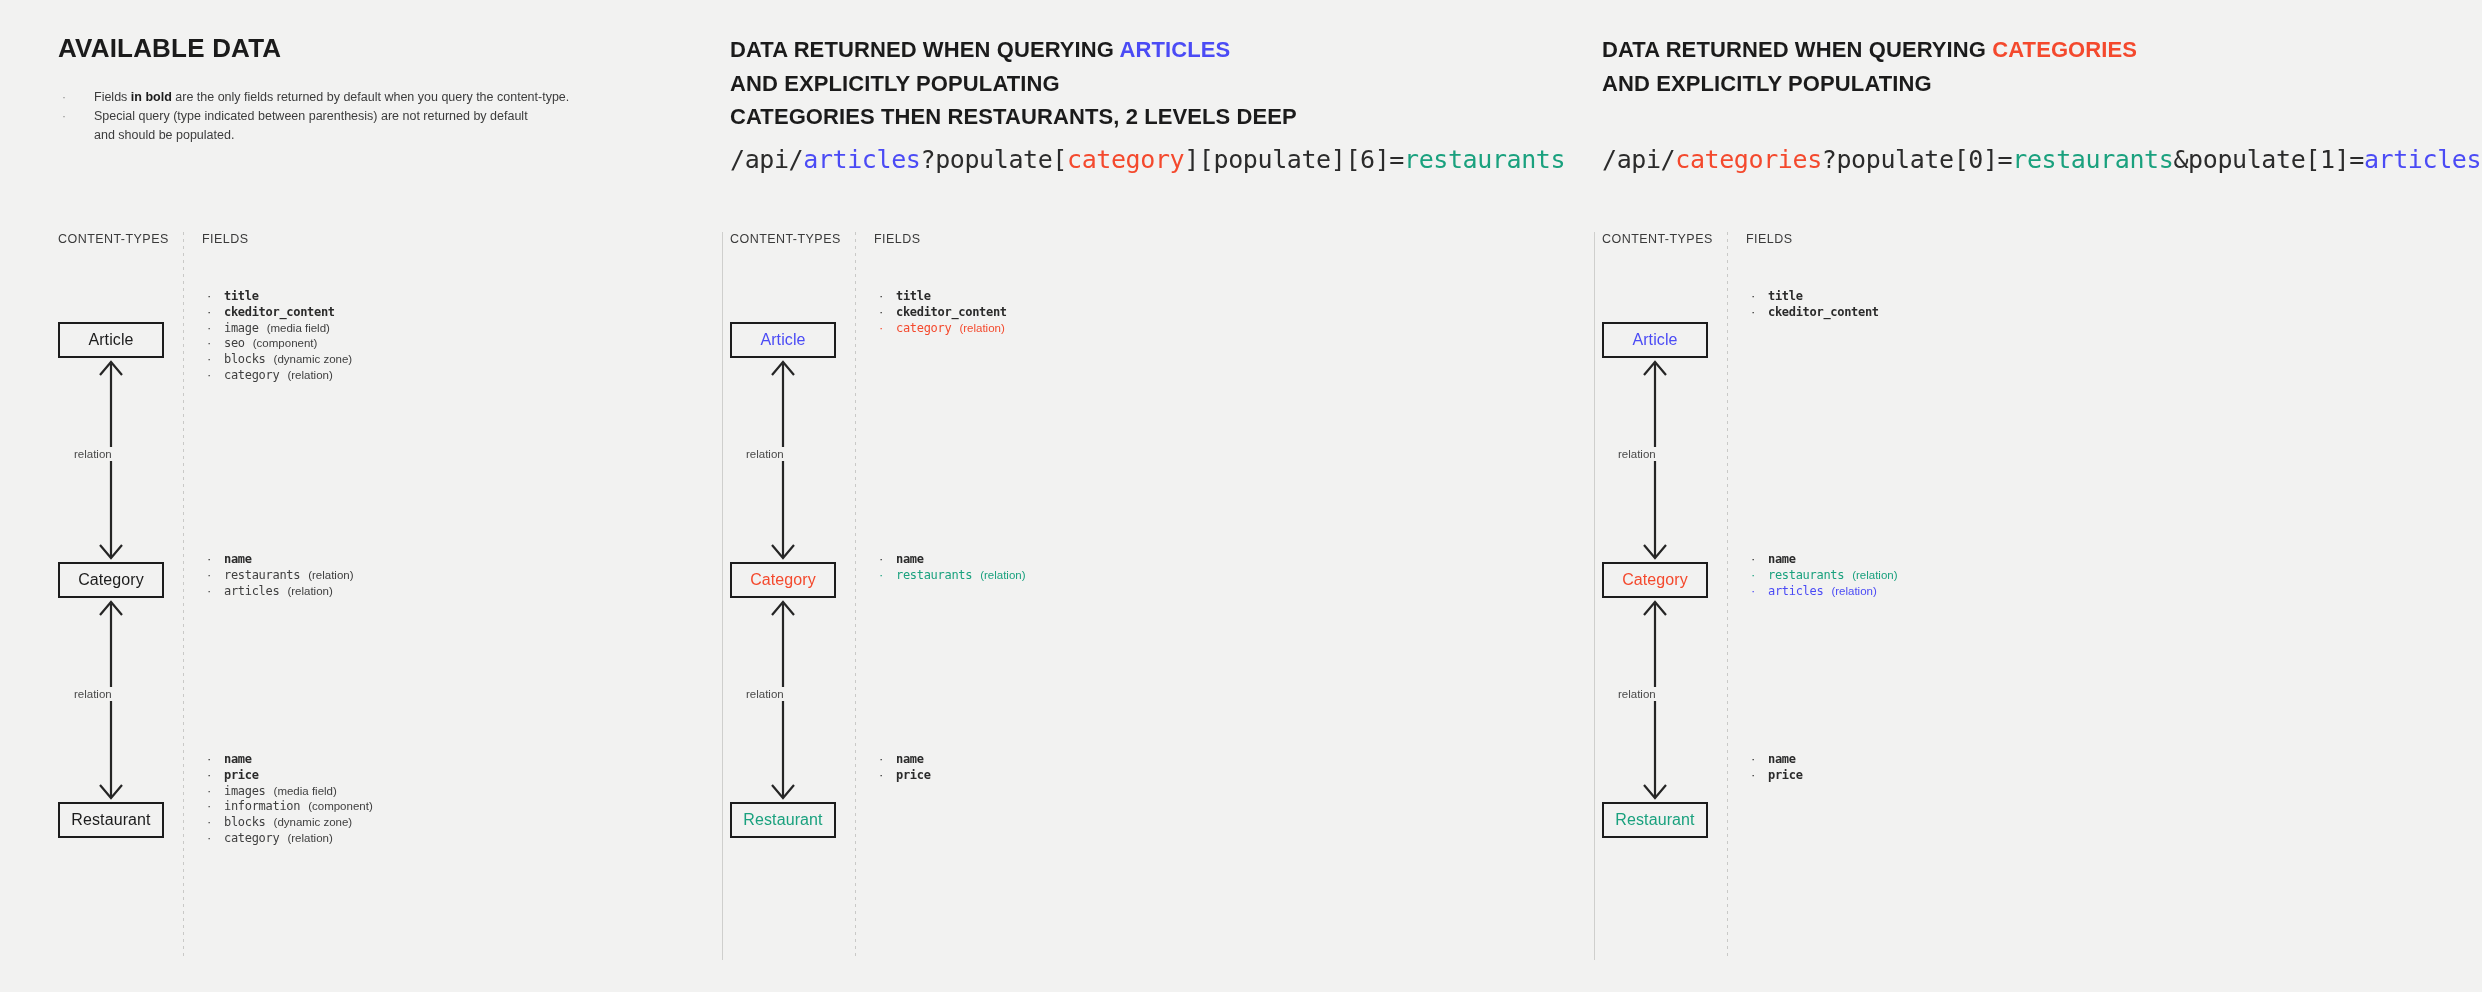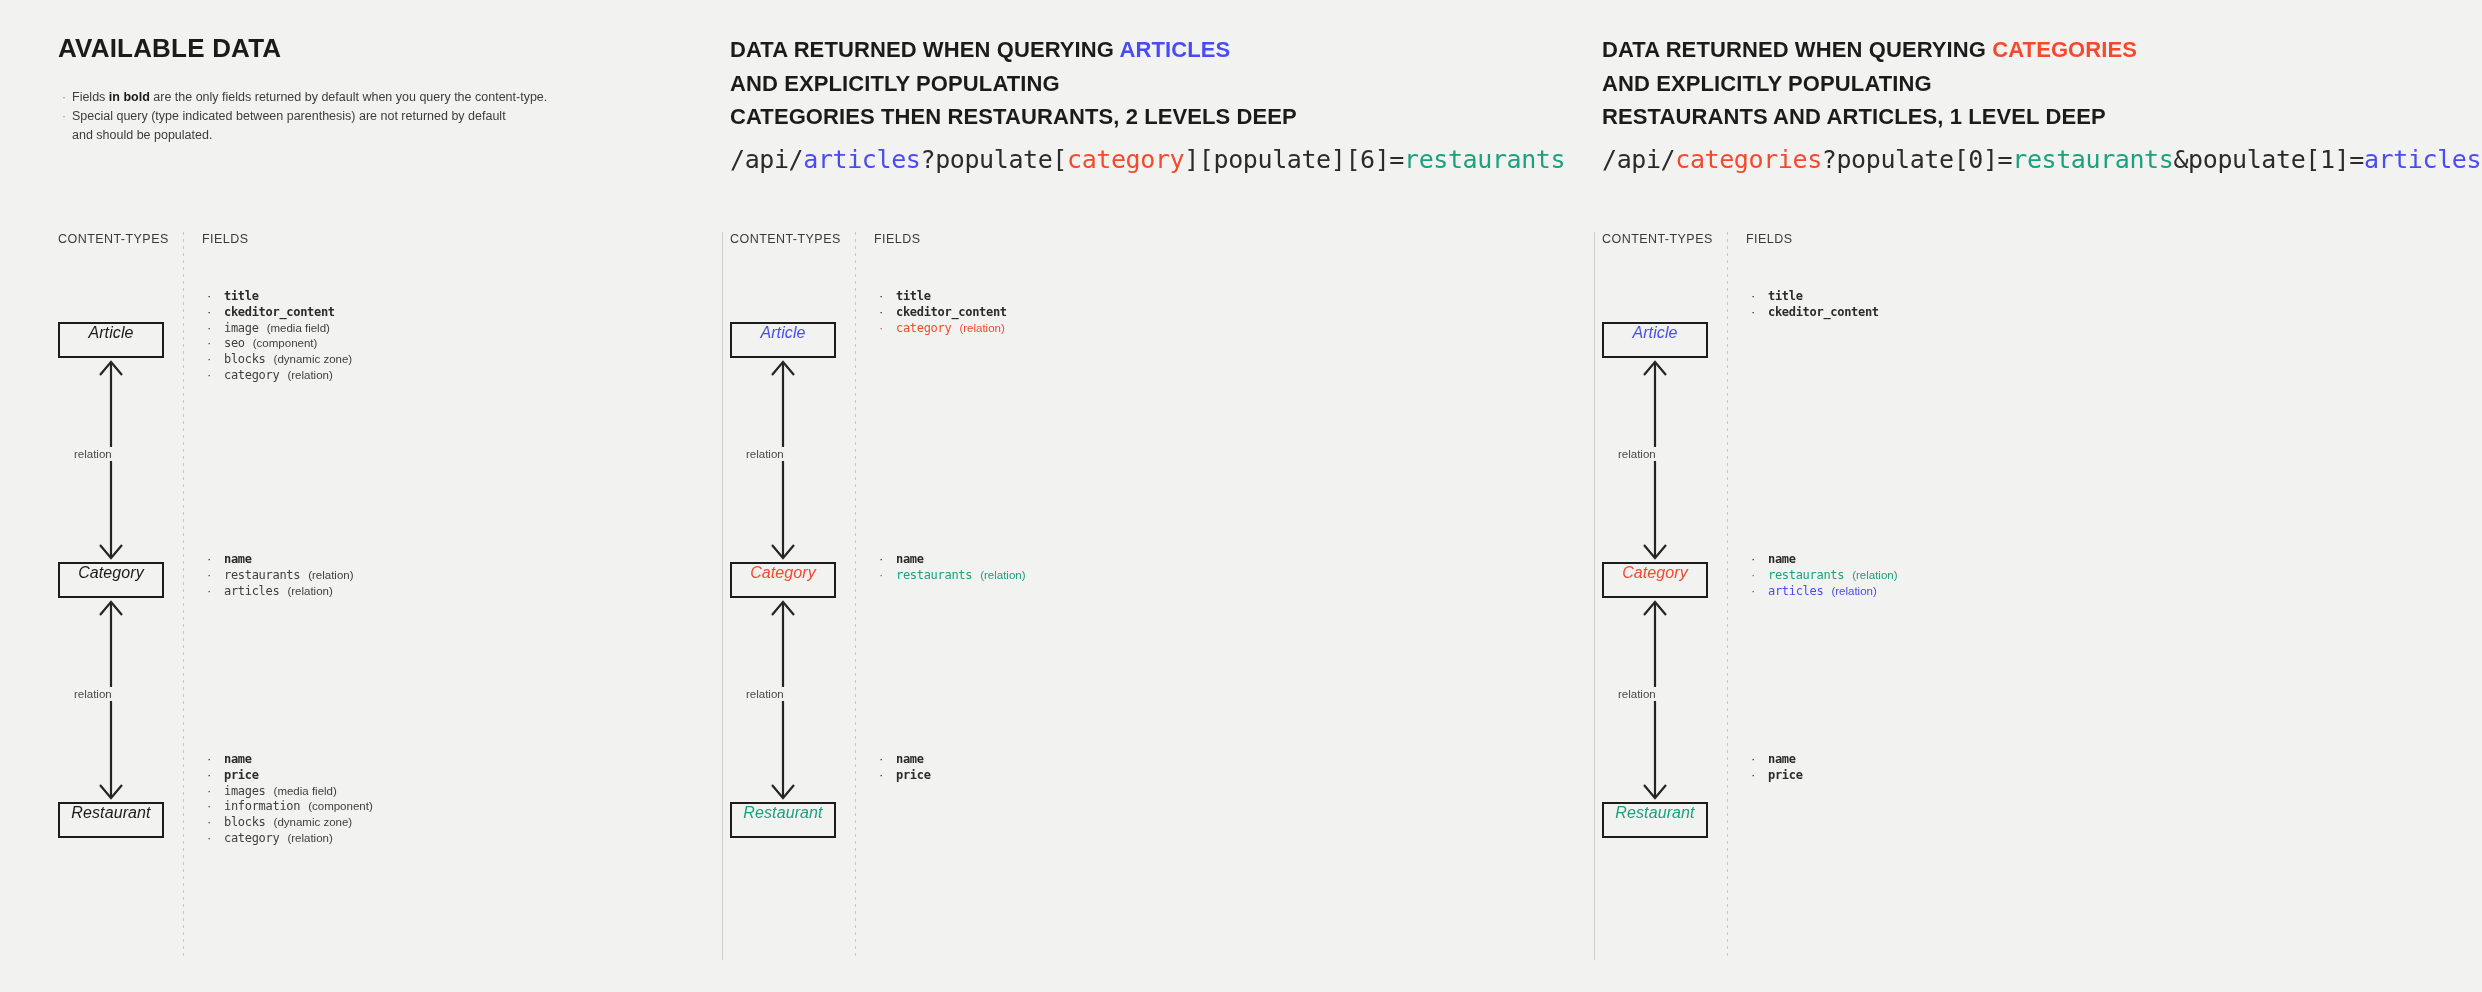--- a/index.html
+++ b/index.html
@@ -69,21 +69,21 @@
     line-height: 1.52;
     color: #3c3c3c;
   }
   .note-dot {
     width: 10px;
     flex: 0 0 10px;
     color: #8a8a8a;
     font-size: 12px;
     line-height: 1.52;
   }
-  .note-txt { max-width: 560px; }
+  .note-txt { max-width: 560px; margin-left: 22px; }
   .note-txt b { font-weight: bold; color: #1b1b1b; }
 
   
   .api-url {
     position: absolute;
     left: 8px;
     top: 145px;
     font-family: "DejaVu Sans Mono", "Liberation Mono", monospace;
     font-size: 25px;
     letter-spacing: -0.4px;
@@ -116,26 +116,25 @@
   }
 
   
   .ct-box {
     position: absolute;
     width: 106px;
     height: 36px;
     border: 2.2px solid #1c1c1c;
     background: #f2f2f1;
     display: flex;
-    align-items: flex-start;
+    align-items: center;
     justify-content: center;
     font-size: 16px;
     color: #1c1c1c;
     letter-spacing: 0.1px;
-    font-style: italic;
   }
   .c-blue { color: #4b4bf5; }
   .c-red  { color: #f4492d; }
   .c-teal { color: #1aa17e; }
 
   .arrow-wrap { position: absolute; width: 40px; }
   .arrow-wrap svg { display: block; }
   .arrow-label {
     position: absolute;
     font-size: 11.5px;
@@ -394,21 +393,20 @@
         </div>
     </div>
   </div>
 
   <div class="panel-sep sep-b"></div>
 
   <div class="panel panel-3">
     <div class="heading-block">
       <div class="title-line"><span>DATA RETURNED WHEN QUERYING </span><span class="hl-red">CATEGORIES</span></div>
       <div class="title-line">AND EXPLICITLY POPULATING</div>
-      <div class="title-line">RESTAURANTS AND ARTICLES, 1 LEVEL DEEP</div>
     </div>
 
     <div class="api-url"><span class="u-dark">/api/</span><span class="u-red">categories</span><span class="u-dark">?populate[0]=</span><span class="u-teal">restaurants</span><span class="u-dark">&amp;populate[1]=</span><span class="u-blue">articles</span></div>
 
     <div class="col-label" style="left:8px;">CONTENT-TYPES</div>
     <div class="col-label" style="left:152px;">FIELDS</div>
     <div class="dotted-div" style="left:133px;"></div>
 
     <div class="ct-box" style="left:8px; top:322px;">
       <span class="c-blue">Article</span>

